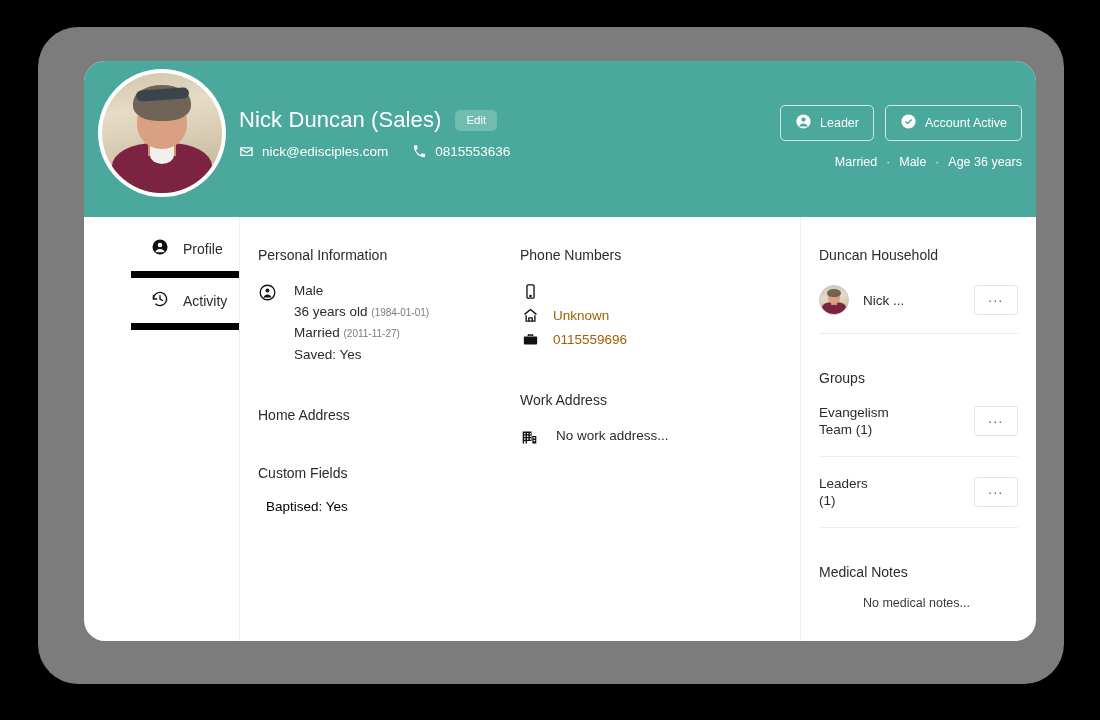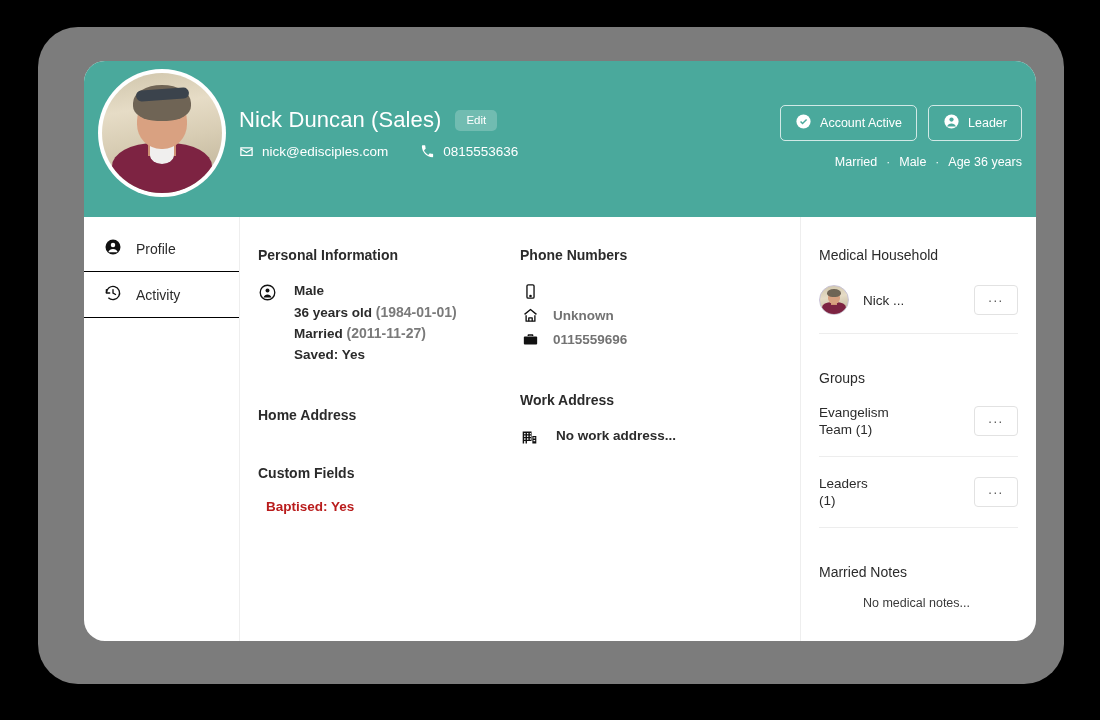--- a/index.html
+++ b/index.html
@@ -75,21 +75,21 @@
     background: rgba(255,255,255,.22);
     color: #ffffff;
     font-size: 11.5px;
     padding: 4px 11px 5px;
     border-radius: 5px;
     border: none;
     font-family: inherit;
     cursor: pointer;
   }
   .contact-row {
-    display: flex; align-items: center; gap: 32px;
+    display: flex; align-items: center; gap: 24px;
     margin-top: 11px; color: #ffffff; font-size: 13.5px;
   }
   .contact-item { display: flex; align-items: center; gap: 8px; }
   .contact-item svg { display: block; }
 
   .hdr-right {
     position: absolute; right: 14px; top: 44px;
     display: flex; flex-direction: column; align-items: flex-end;
   }
   .badge-row { display: flex; gap: 11px; }
@@ -115,50 +115,51 @@
   .body { flex: 1 1 auto; display: flex; min-height: 0; }
 
   .sidebar {
     width: 156px; flex: 0 0 156px;
     border-right: 1px solid #eeeeee;
     padding-top: 9px;
   }
   .nav-item {
     display: flex; align-items: center; gap: 14px;
     padding: 12px 0 12px 20px;
-    border-bottom: 1px solid #000000;
+    border-bottom: 7px solid #000000;
     font-size: 14px; color: #2b2b2b;
     cursor: pointer;
+    margin-left: 47px;
   }
   .nav-item svg { flex: 0 0 auto; }
 
   .main {
     flex: 1 1 auto;
     display: flex;
     padding: 30px 0 0 18px;
     min-width: 0;
   }
-  .col { padding-right: 16px; font-weight: bold; }
+  .col { padding-right: 16px; }
   .col-a { width: 262px; flex: 0 0 262px; }
   .col-b { width: 282px; flex: 0 0 282px; }
 
   .sec-title {
     font-size: 14px; color: #2b2b2b; margin-bottom: 18px;
   }
   .sec-title.spaced { margin-top: 42px; }
   .ico-block { display: flex; gap: 14px; }
   .ico-col { width: 22px; flex: 0 0 22px; padding-top: 2px; }
   .txt-col { font-size: 13.5px; color: #2b2b2b; line-height: 20.5px; }
-  .muted-paren { color: #7a7a7a; font-size: 14px; }
-  .plain-line { font-size: 13.5px; color: #b91c1c; padding-left: 8px; }
+  .muted-paren { color: #7a7a7a; font-size: 10px; }
+  .plain-line { font-size: 13.5px; color: #000000; padding-left: 8px; }
 
   .phone-list { display: flex; flex-direction: column; gap: 3px; }
   .phone-row { display: flex; align-items: center; gap: 13px; min-height: 21px; }
   .phone-row .pico { width: 20px; flex: 0 0 20px; display: flex; justify-content: center; }
-  .phone-val { font-size: 13.5px; color: #737373; }
+  .phone-val { font-size: 13.5px; color: #a16207; }
 
   
   .rightpanel {
     width: 236px; flex: 0 0 236px;
     border-left: 1px solid #eeeeee;
     padding: 30px 18px 0 18px;
   }
   .rp-title { font-size: 14px; color: #2b2b2b; }
   .rp-row {
     display: flex; align-items: center; justify-content: space-between;
@@ -231,34 +232,34 @@
         </span>
       </div>
     </div>
 
     <div class="hdr-right">
       <div class="badge-row">
         <button class="badge">
           <span>
             <svg width="17" height="17" viewBox="0 0 24 24" fill="#ffffff">
               <circle cx="12" cy="12" r="10"></circle>
-              <path d="M10.6 16.3l-3.5-3.5 1.5-1.5 2 2 5-5 1.5 1.5z" fill="#4aa99c"></path>
-            </svg>
-          </span>
-          <span>Account Active</span>
+              <circle cx="12" cy="9.3" r="3" fill="#4aa99c"></circle>
+              <path d="M5.8 19c.9-2.8 3.3-4.3 6.2-4.3s5.3 1.5 6.2 4.3z" fill="#4aa99c"></path>
+            </svg>
+          </span>
+          <span>Leader</span>
         </button>
         <button class="badge">
           <span>
             <svg width="17" height="17" viewBox="0 0 24 24" fill="#ffffff">
               <circle cx="12" cy="12" r="10"></circle>
-              <circle cx="12" cy="9.3" r="3" fill="#4aa99c"></circle>
-              <path d="M5.8 19c.9-2.8 3.3-4.3 6.2-4.3s5.3 1.5 6.2 4.3z" fill="#4aa99c"></path>
-            </svg>
-          </span>
-          <span>Leader</span>
+              <path d="M10.6 16.3l-3.5-3.5 1.5-1.5 2 2 5-5 1.5 1.5z" fill="#4aa99c"></path>
+            </svg>
+          </span>
+          <span>Account Active</span>
         </button>
       </div>
       <div class="meta-line">
         <span>Married</span>
         <span class="dot-sep">·</span>
         <span>Male</span>
         <span class="dot-sep">·</span>
         <span>Age 36 years</span>
       </div>
     </div>
@@ -363,21 +364,21 @@
               <path d="M3.4 4.4h11.2v15.2H3.4V4.4zm1.8 1.8v1.8h1.8V6.2H5.2zm3.6 0v1.8h1.8V6.2H8.8zm3.6 0v1.8h1.4V6.2h-1.4zM5.2 9.6v1.8h1.8V9.6H5.2zm3.6 0v1.8h1.8V9.6H8.8zm3.6 0v1.8h1.4V9.6h-1.4zM5.2 13v1.8h1.8V13H5.2zm3.6 0v1.8h1.8V13H8.8zm3.6 0v1.8h1.4V13h-1.4zM5.2 16.4v3.2h1.8v-3.2H5.2zm3.6 0v3.2h5.8v-3.2H8.8z"></path>
               <path d="M15.6 10.2h5v9.4h-5v-9.4zm1.4 1.6v1.6h2.2v-1.6H17zm0 3.2v1.6h2.2v-1.6H17z"></path>
             </svg>
           </div>
           <div class="txt-col">No work address...</div>
         </div>
       </div>
     </div>
 
     <div class="rightpanel">
-      <div class="rp-title">Medical Household</div>
+      <div class="rp-title">Duncan Household</div>
 
       <div class="rp-row first">
         <div class="rp-left">
           <div class="mini-avatar">
             <div class="ph-shirt"></div>
             <div class="ph-neck"></div>
             <div class="ph-face"></div>
             <div class="ph-hair"></div>
           </div>
           <span class="rp-label">Nick ...</span>
@@ -402,18 +403,18 @@
         <div class="rp-left">
           <span class="rp-label">
             <span>Leaders</span><br>
             <span>(1)</span>
           </span>
         </div>
         <button class="dots-btn">...</button>
       </div>
 
       <div class="rp-gap"></div>
-      <div class="rp-title">Married Notes</div>
+      <div class="rp-title">Medical Notes</div>
       <div class="rp-note">No medical notes...</div>
     </div>
 
   </div>
 </div>
 
 </body></html>

